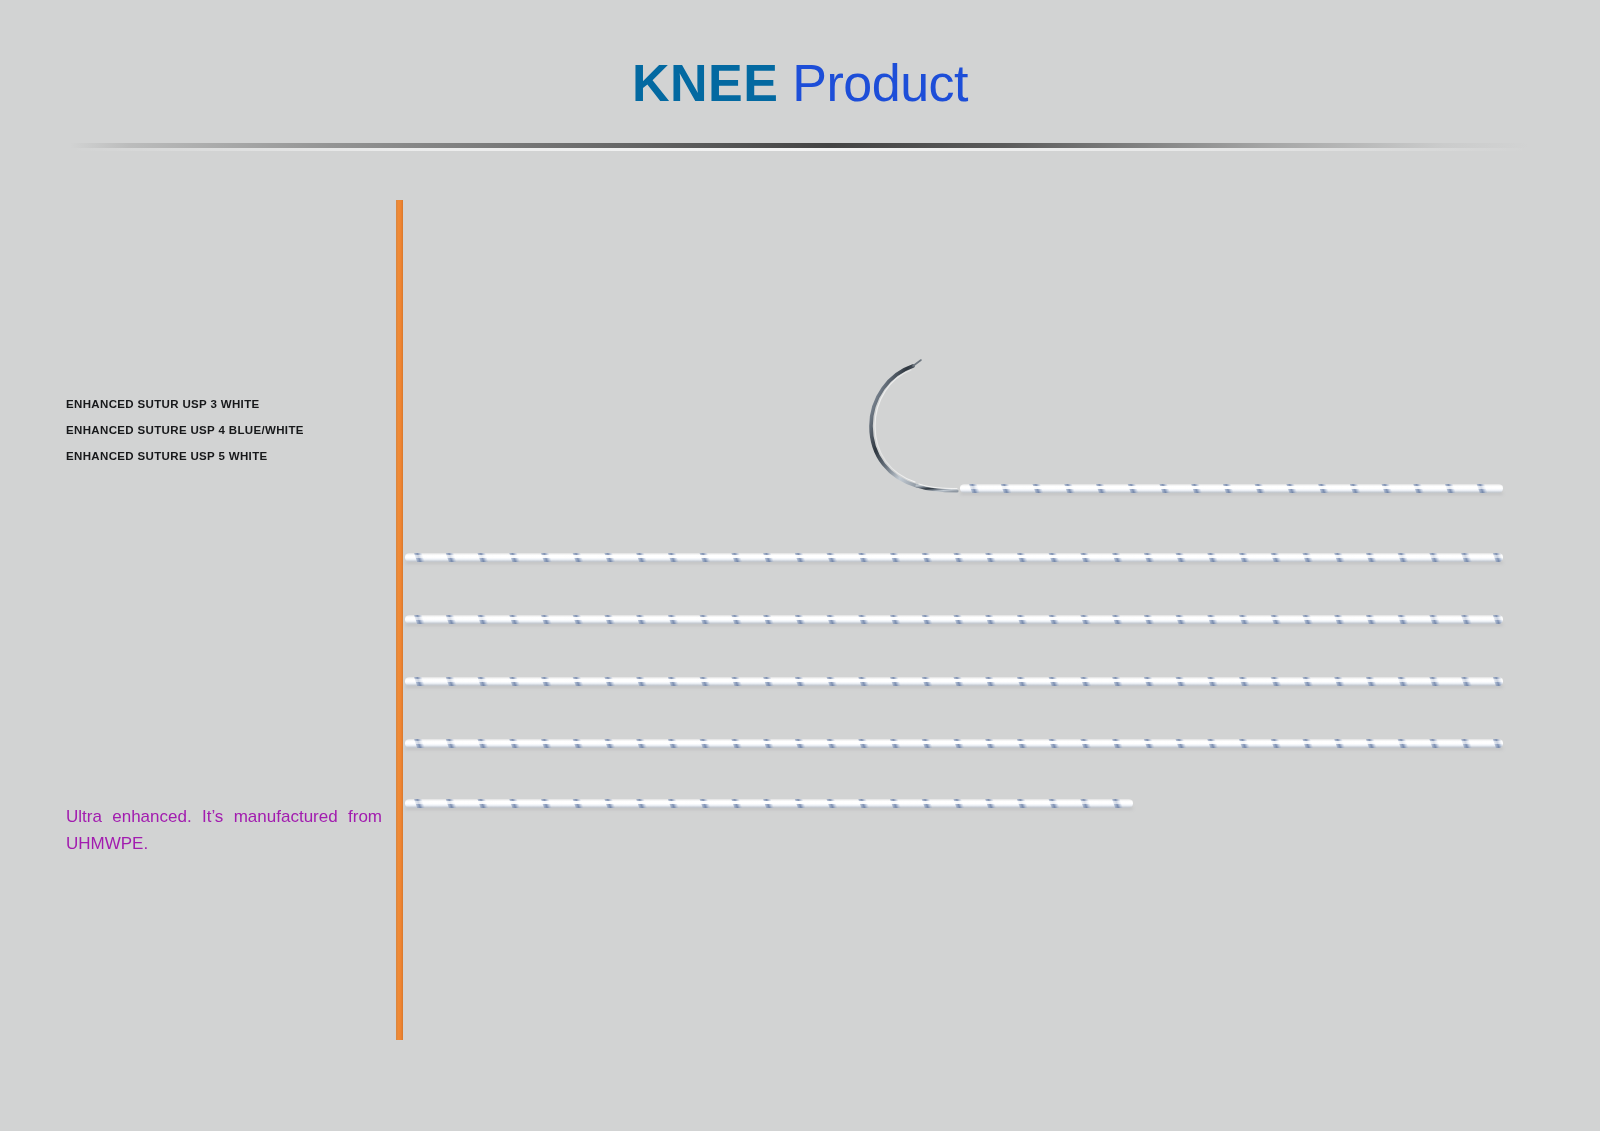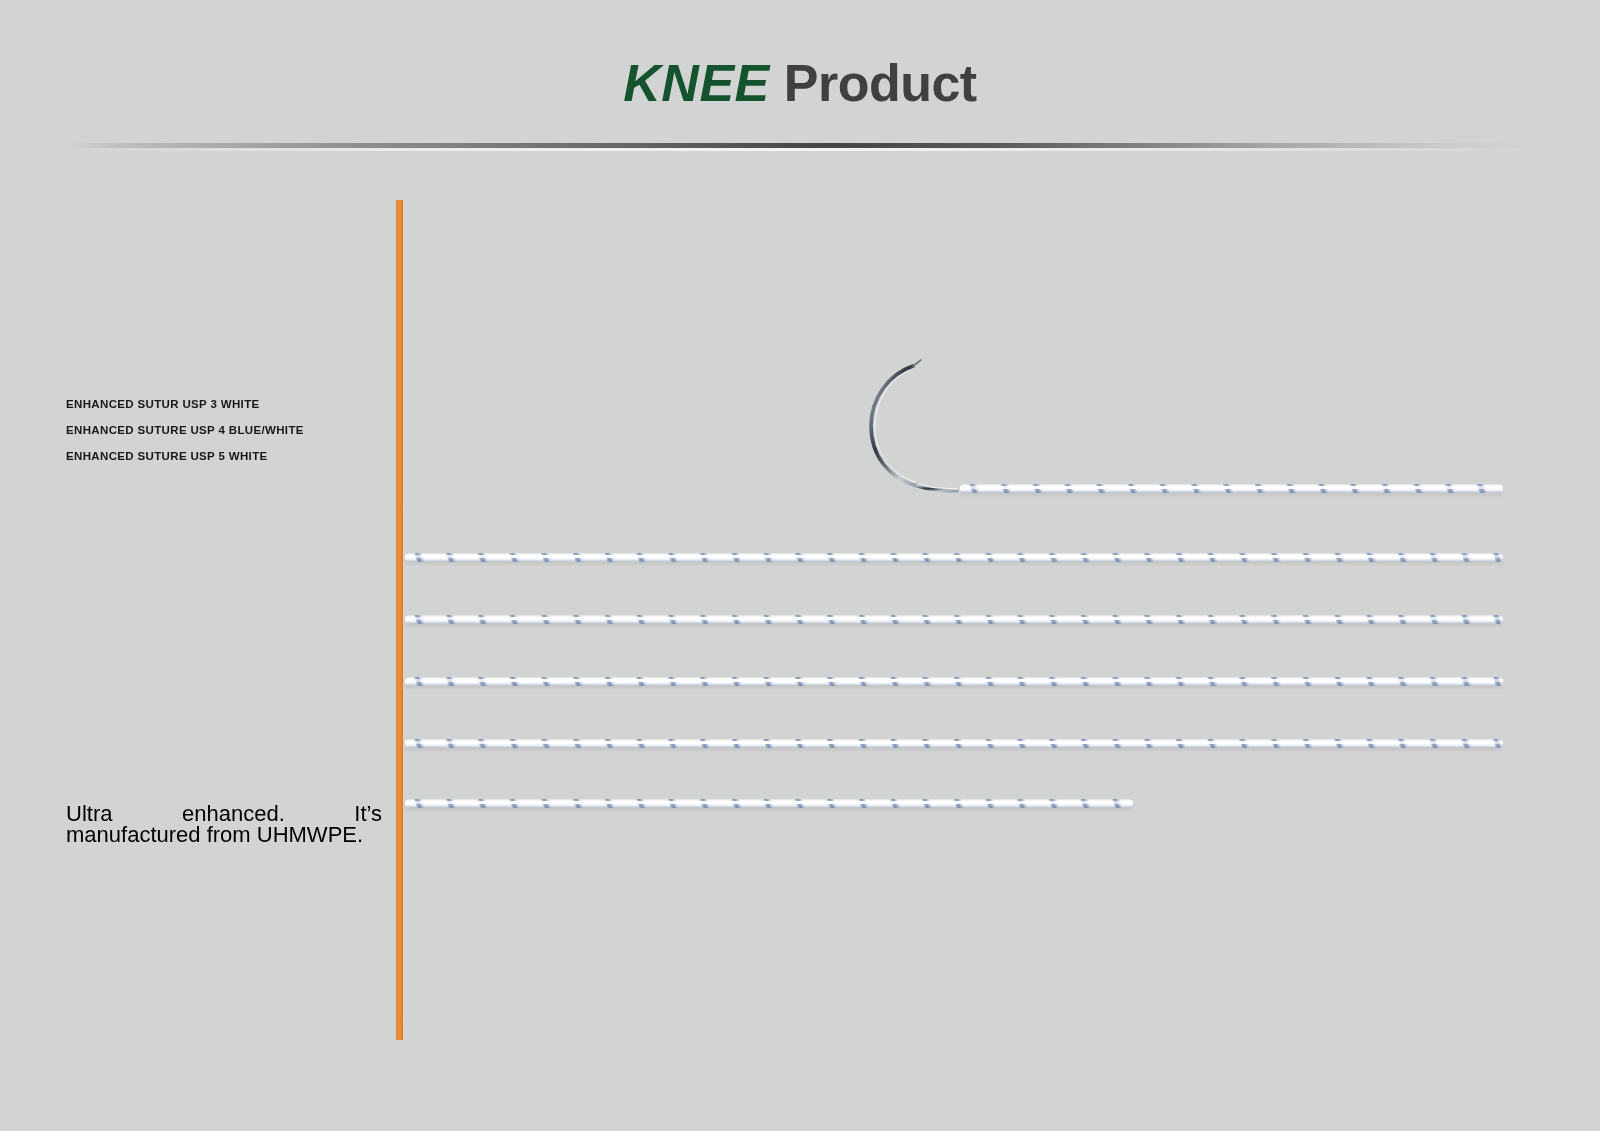--- a/index.html
+++ b/index.html
@@ -22,28 +22,27 @@
     top: 52px;
     left: 0;
     width: 1600px;
     text-align: center;
     font-size: 52px;
     line-height: 62px;
     letter-spacing: -0.5px;
     white-space: nowrap;
   }
   .title-knee {
-    color: #14532d;
+    color: #0369a1;
     font-weight: 800;
     letter-spacing: 0.5px;
-    font-style: italic;
   }
   .title-product {
-    color: #404040;
-    font-weight: 700;
+    color: #1d4ed8;
+    font-weight: 400;
     letter-spacing: -0.5px;
   }
 
   
   .title-rule {
     position: absolute;
     top: 143px;
     left: 70px;
     width: 1460px;
     height: 5px;
@@ -98,23 +97,23 @@
     line-height: 26px;
     white-space: nowrap;
   }
 
   
   .description {
     position: absolute;
     left: 66px;
     top: 803px;
     width: 316px;
-    font-size: 22px;
-    line-height: 21px;
-    color: #000000;
+    font-size: 17px;
+    line-height: 27px;
+    color: #a21caf;
     font-weight: 400;
     text-align: justify;
     text-justify: inter-word;
   }
   .description .last-line { text-align: left; }
 
   
   .strand-area {
     position: absolute;
     left: 0; top: 0;

